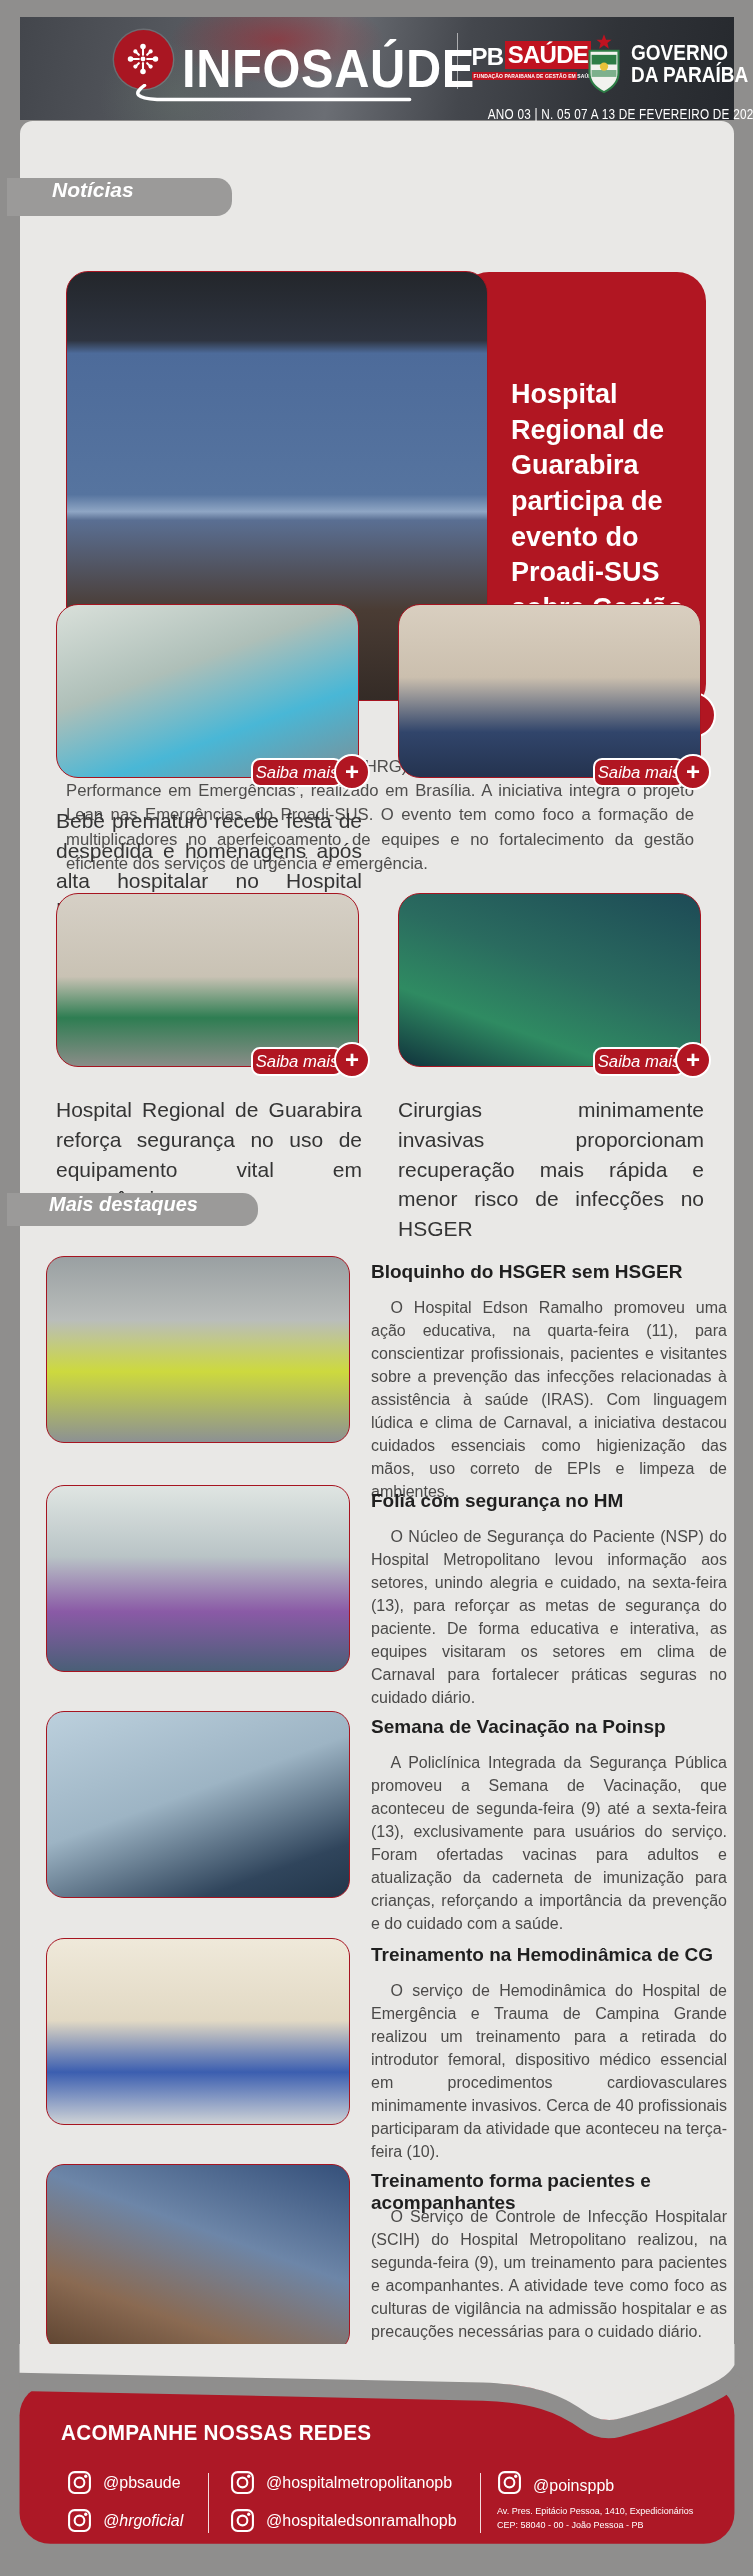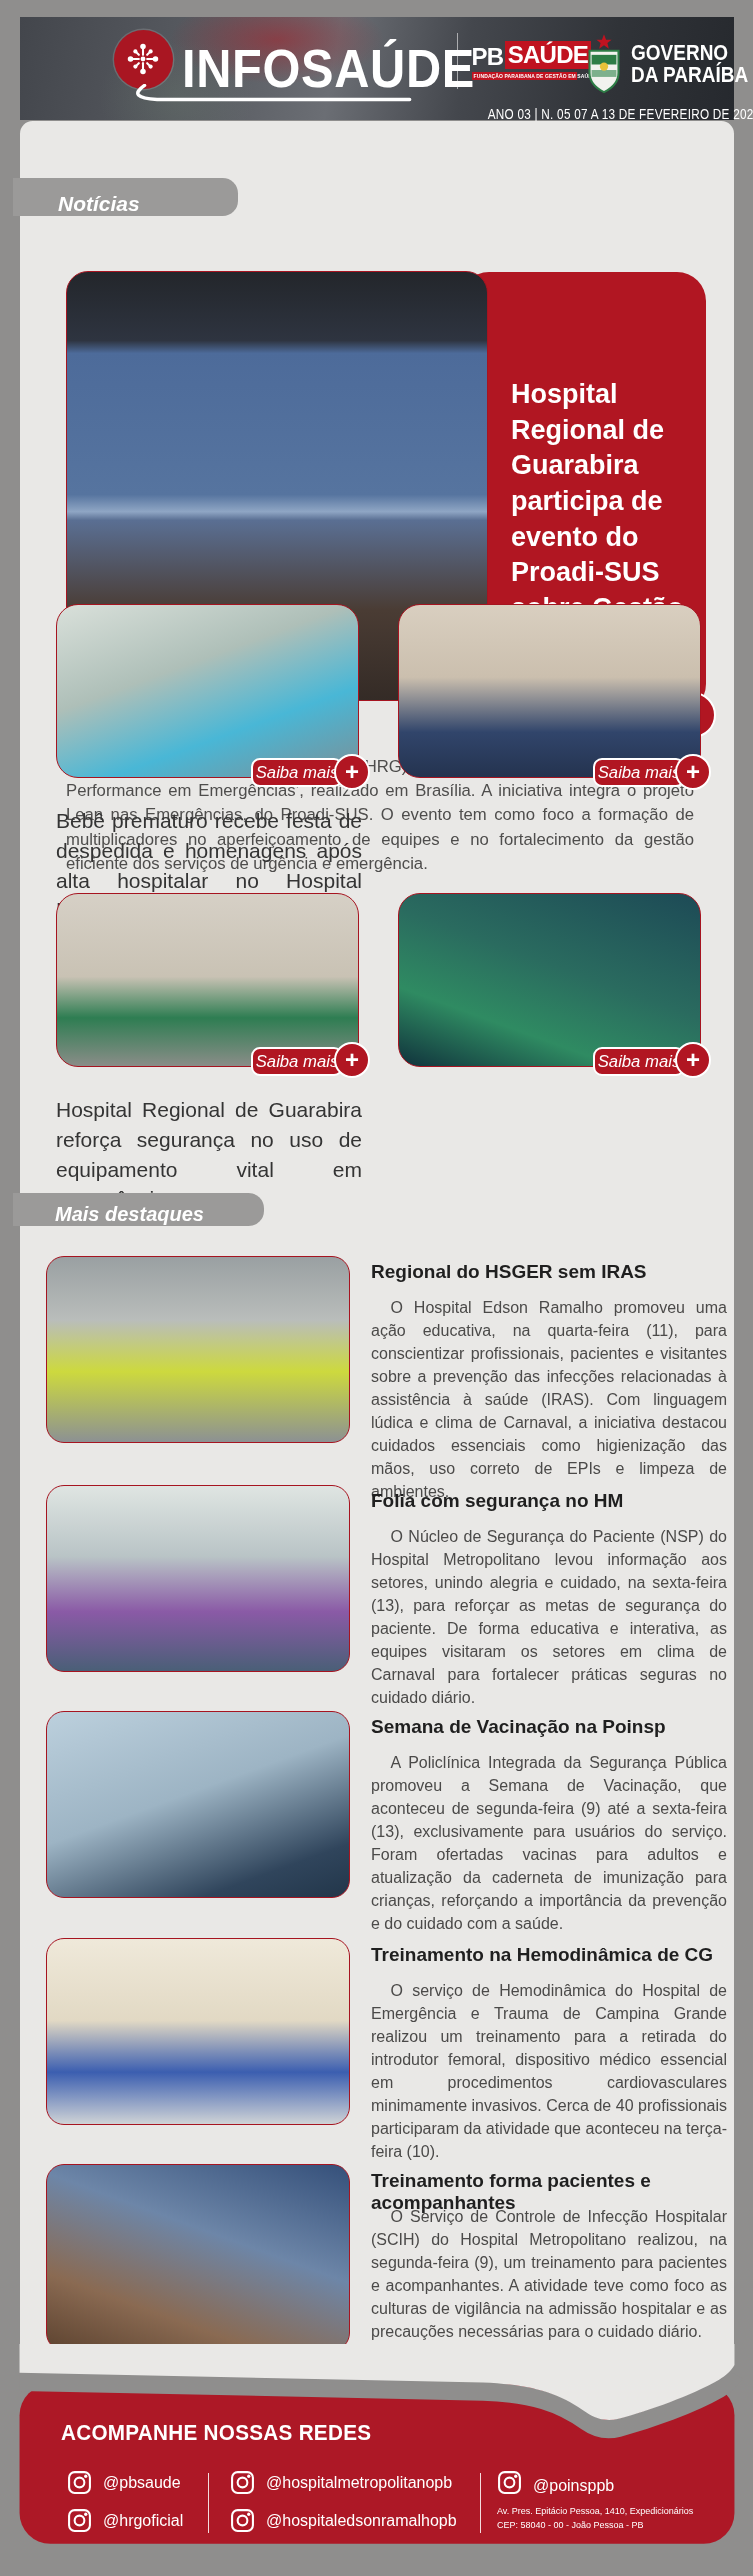--- a/index.html
+++ b/index.html
@@ -28,22 +28,22 @@
   .pbs-tag{margin-top:2.8px;background:#c01320;color:#fff;font-size:5px;font-weight:700;
     letter-spacing:0.1px;padding:1.4px 2.1px;white-space:nowrap;}
   .coat{left:564px;top:16.7px;}
   .gov{left:611px;top:25px;color:#fff;font-weight:900;font-size:21.6px;line-height:.98;
     transform:scaleX(.88);transform-origin:left center;white-space:nowrap;}
   .edition{left:419px;top:89px;width:304px;text-align:right;color:#fff;font-size:14px;
     font-weight:500;transform:scaleX(.84);transform-origin:right center;white-space:nowrap;letter-spacing:0.3px;}
 
   
   .panel{left:19.5px;top:121px;width:714px;height:2227px;background:#e9e8e6;border-radius:12.6px 12.6px 0 0;}
-  .tab{left:13px;background:#9b9a99;color:#fff;font-weight:700;font-style:italic;
-    display:flex;align-items:flex-end;border-radius:0 15.3px 15.3px 0;}
+  .tab{left:7px;background:#9b9a99;color:#fff;font-weight:700;font-style:italic;
+    display:flex;align-items:flex-start;border-radius:0 15.3px 15.3px 0;}
   .tab-noticias{top:178px;width:180px;height:38px;font-size:21px;padding-left:45px;}
   .tab-destaques{top:1193px;width:209px;height:33px;font-size:20px;padding-left:42px;}
 
   
   .feat-red{left:460px;top:272px;width:246px;height:441px;background:#b11622;border-radius:29px;}
   .feat-title{left:511px;top:377px;width:183px;color:#fff;font-weight:700;font-size:27px;line-height:1.32;}
   .photo{border:1.4px solid #a61420;border-radius:22px;box-sizing:border-box;}
   .feat-photo{left:66px;top:271px;width:422px;height:430px;
     background:
       linear-gradient(180deg,#23262b 0%,#2e3440 16%,#4d6b9a 19%,#56749f 52%,#8fa6c4 56%,#5a6f93 58%,#4a3c34 79%,#342b26 100%);}
@@ -168,27 +168,28 @@
   <div class="abs plus card-plus" style="left:675px;top:754px;">+</div>
 
   <div class="abs photo card-photo p-equip" style="left:56px;top:893px;"></div>
   <div class="abs pill card-pill" style="left:251px;top:1047px;">Saiba mais</div>
   <div class="abs plus card-plus" style="left:334px;top:1042px;">+</div>
   <div class="abs caption" style="left:56px;top:1095px;">Hospital Regional de Guarabira reforça segurança no uso de equipamento vital em emergências</div>
 
   <div class="abs photo card-photo p-cirurgia" style="left:398px;top:893px;"></div>
   <div class="abs pill card-pill" style="left:593px;top:1047px;">Saiba mais</div>
   <div class="abs plus card-plus" style="left:675px;top:1042px;">+</div>
+  <div class="abs caption" style="left:398px;top:1095px;">Cirurgias minimamente invasivas proporcionam recuperação mais rápida e menor risco de infecções no HSGER</div>
 
   <div class="abs tab tab-destaques">
     <span>Mais destaques</span>
   </div>
 
   <div class="abs photo dest-photo p-bloquinho" style="top:1256px;"></div>
-  <div class="abs dest-title" style="top:1261px;">Regional do HSGER sem IRAS</div>
+  <div class="abs dest-title" style="top:1261px;">Bloquinho do HSGER sem HSGER</div>
   <div class="abs dest-body" style="top:1296px;">O Hospital Edson Ramalho promoveu uma ação educativa, na quarta-feira (11), para conscientizar profissionais, pacientes e visitantes sobre a prevenção das infecções relacionadas à assistência à saúde (IRAS). Com linguagem lúdica e clima de Carnaval, a iniciativa destacou cuidados essenciais como higienização das mãos, uso correto de EPIs e limpeza de ambientes.</div>
 
   <div class="abs photo dest-photo p-folia" style="top:1485px;"></div>
   <div class="abs dest-title" style="top:1490px;">Folia com segurança no HM</div>
   <div class="abs dest-body" style="top:1525px;">O Núcleo de Segurança do Paciente (NSP) do Hospital Metropolitano levou informação aos setores, unindo alegria e cuidado, na sexta-feira (13), para reforçar as metas de segurança do paciente. De forma educativa e interativa, as equipes visitaram os setores em clima de Carnaval para fortalecer práticas seguras no cuidado diário.</div>
 
   <div class="abs photo dest-photo p-vacina" style="top:1711px;"></div>
   <div class="abs dest-title" style="top:1716px;">Semana de Vacinação na Poinsp</div>
   <div class="abs dest-body" style="top:1751px;">A Policlínica Integrada da Segurança Pública promoveu a Semana de Vacinação, que aconteceu de segunda-feira (9) até a sexta-feira (13), exclusivamente para usuários do serviço. Foram ofertadas vacinas para adultos e atualização da caderneta de imunização para crianças, reforçando a importância da prevenção e do cuidado com a saúde.</div>
 
@@ -211,21 +212,21 @@
   <div class="abs ft-heading">ACOMPANHE NOSSAS REDES</div>
 
   <div class="ft-item" style="left:67px;top:2470px;">
     <svg width="25" height="25" viewBox="0 0 36 36">
       <rect x="3" y="3" width="30" height="30" rx="8" fill="none" stroke="#fff" stroke-width="3"></rect>
       <circle cx="18" cy="18" r="7" fill="none" stroke="#fff" stroke-width="3"></circle>
       <circle cx="27" cy="9" r="2.4" fill="#fff"></circle>
     </svg>
     <span class="ft-handle">@pbsaude</span>
   </div>
-  <div class="ft-item" style="left:67px;top:2508px;">
+  <div class="ft-item" style="left:67px;top:2508px;font-style:italic;">
     <svg width="25" height="25" viewBox="0 0 36 36">
       <rect x="3" y="3" width="30" height="30" rx="8" fill="none" stroke="#fff" stroke-width="3"></rect>
       <circle cx="18" cy="18" r="7" fill="none" stroke="#fff" stroke-width="3"></circle>
       <circle cx="27" cy="9" r="2.4" fill="#fff"></circle>
     </svg>
     <span class="ft-handle">@hrgoficial</span>
   </div>
 
   <div class="ft-div" style="left:208px;top:2473px;"></div>
 

